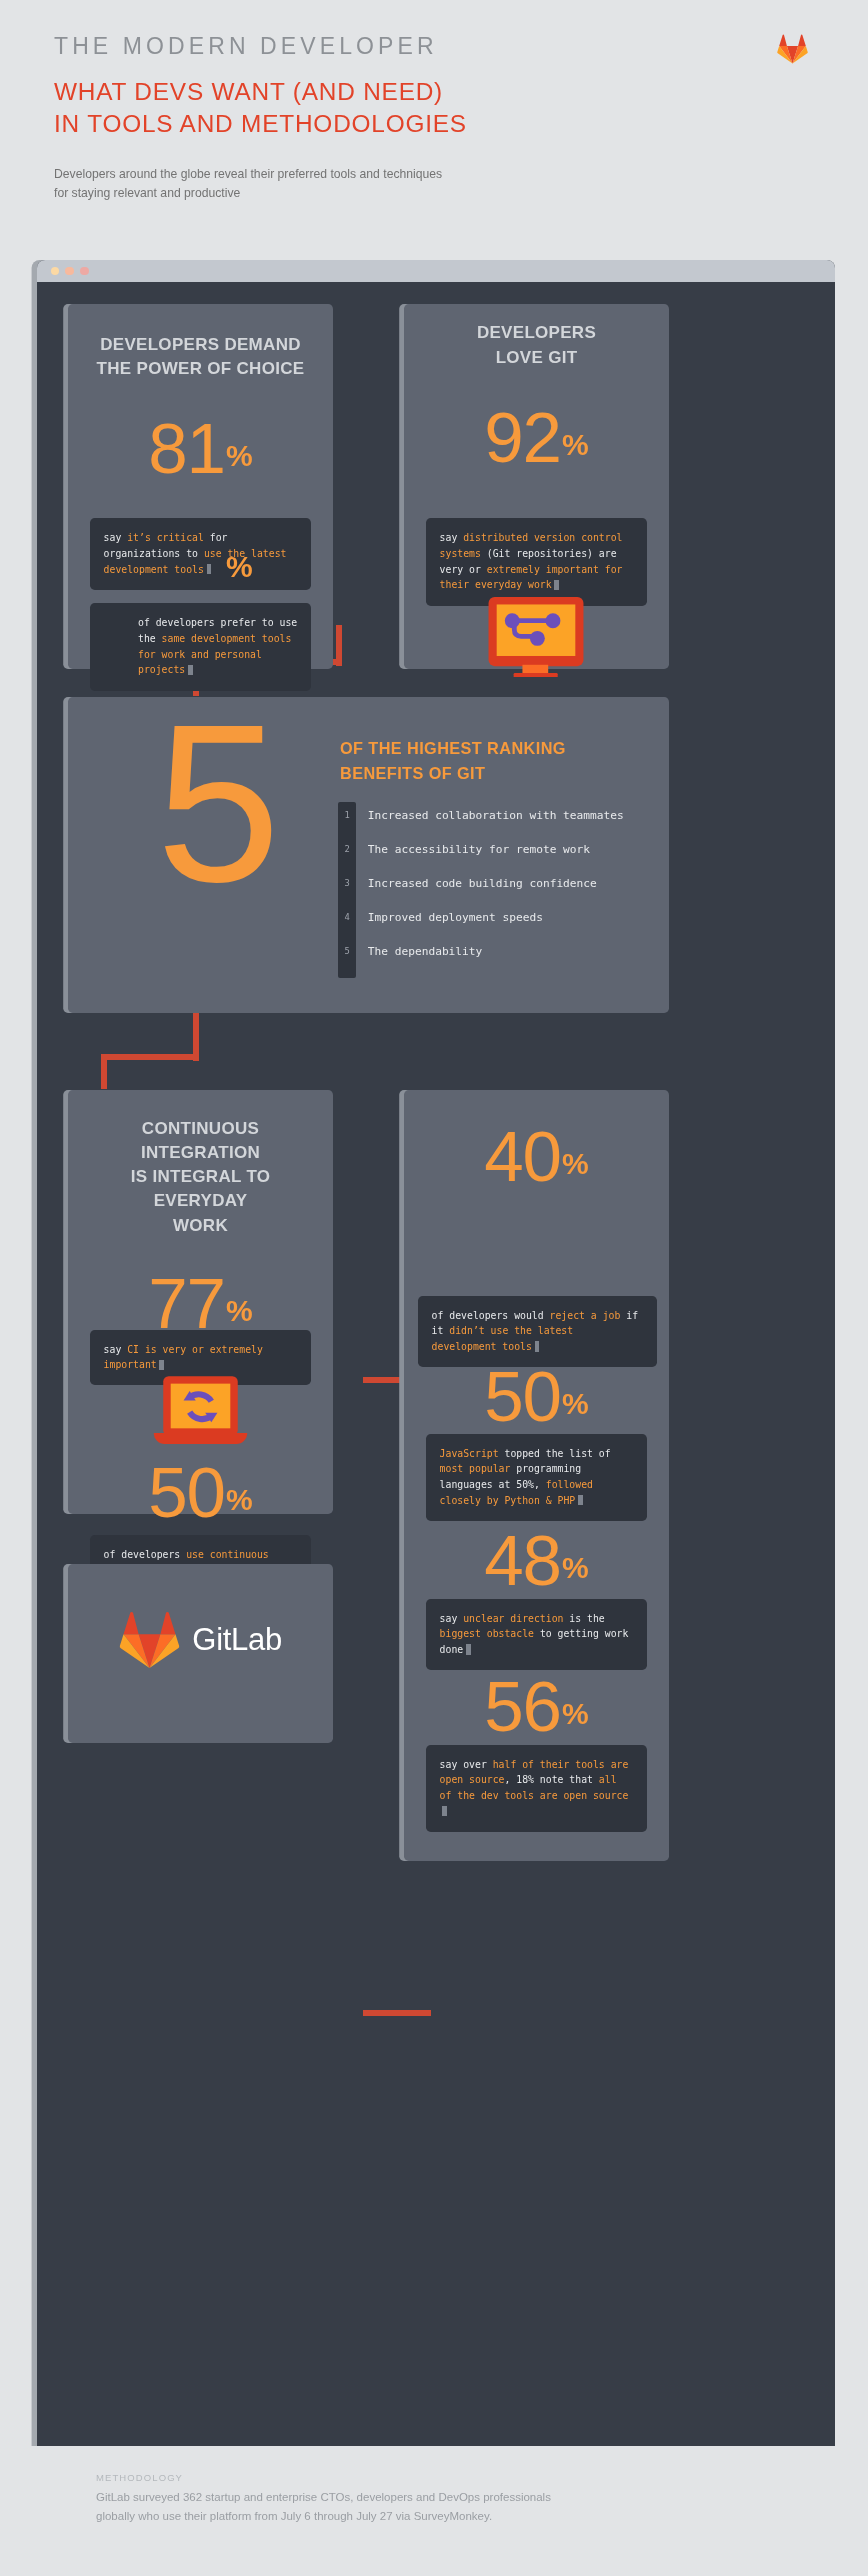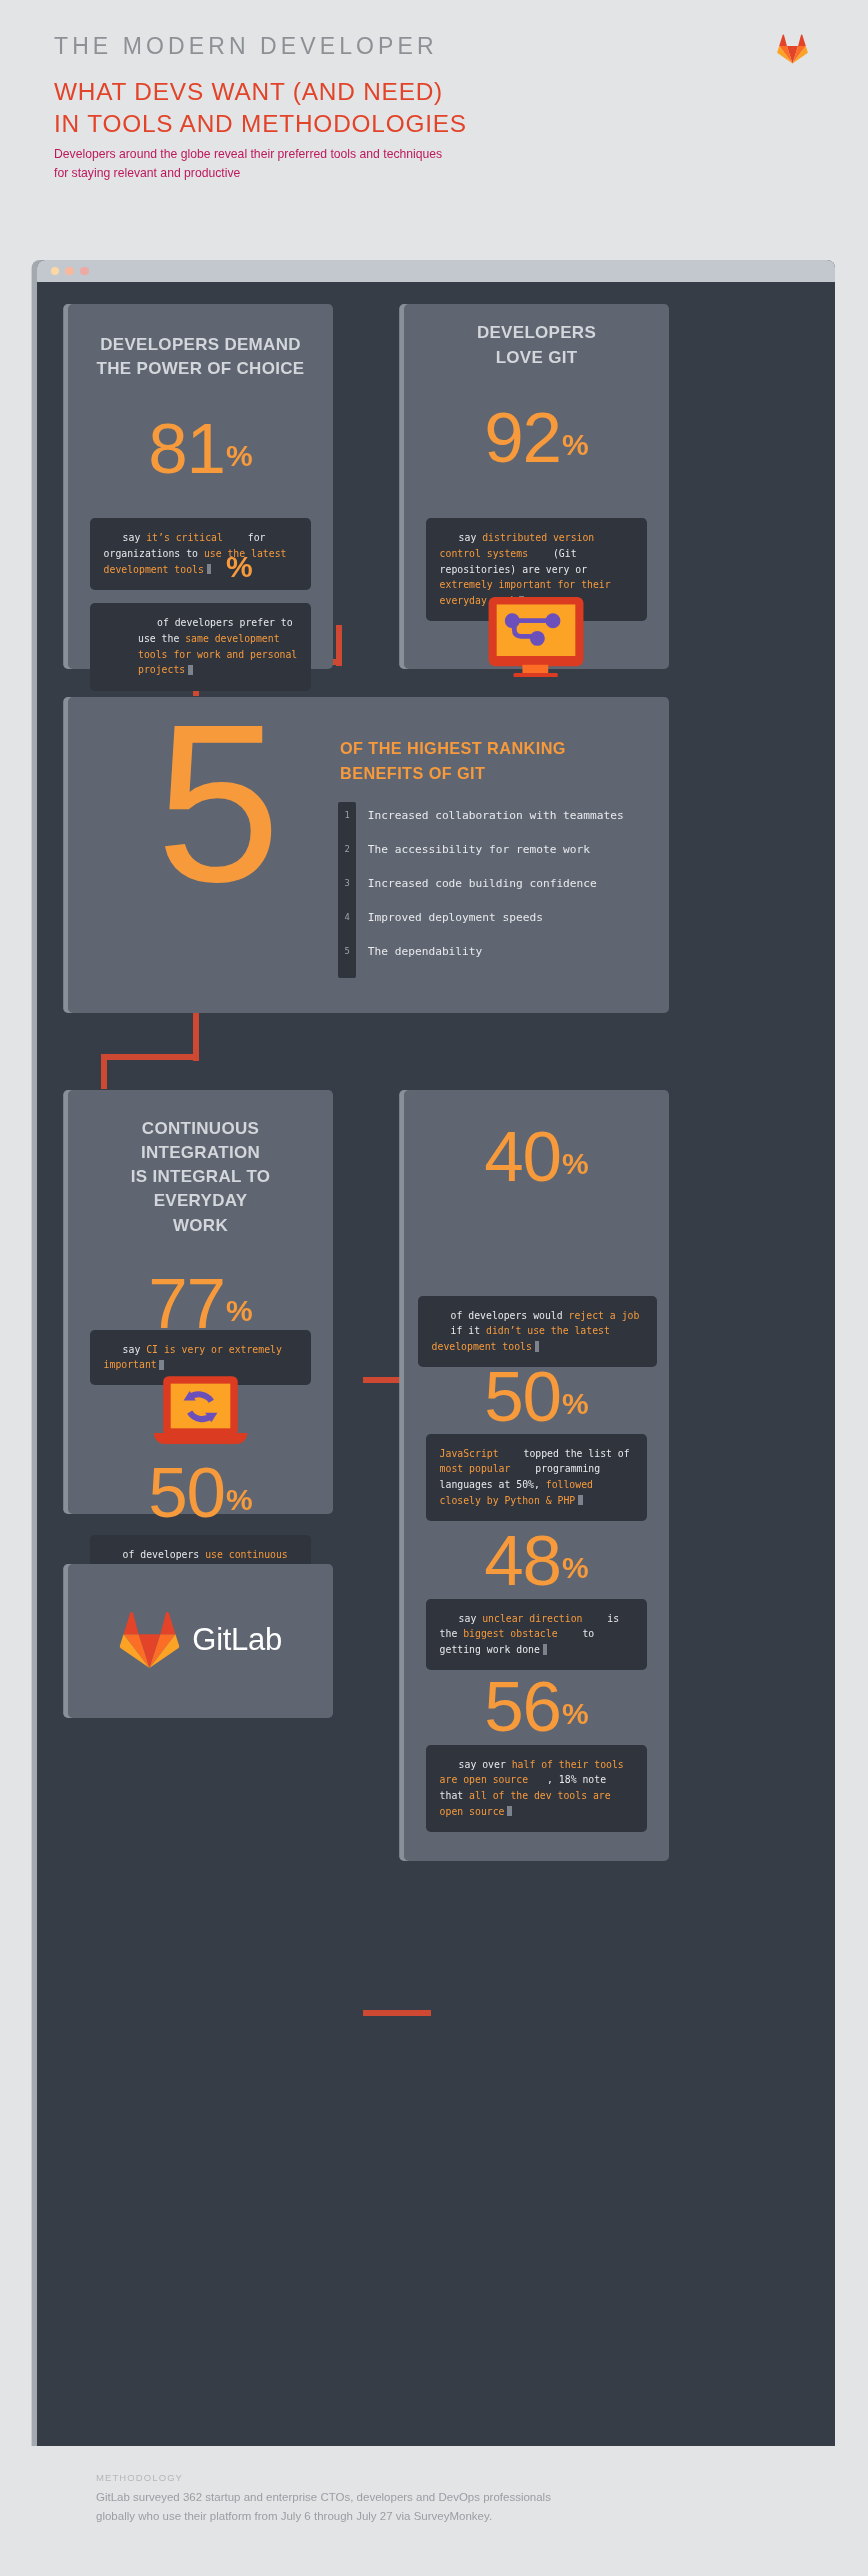--- a/index.html
+++ b/index.html
@@ -21,24 +21,24 @@
   }
   .headline {
     margin-top: 16px;
     font-size: 24.4px;
     line-height: 1.32;
     letter-spacing: 0.8px;
     color: #e24329;
     font-weight: 400;
   }
   .subhead {
-    margin-top: 5px;
+    margin-top: 25px;
     font-size: 12.2px;
     line-height: 1.55;
-    color: #be185d;
+    color: #737373;
     font-weight: 400;
     max-width: 421px;
   }
   .brand-logo { position: absolute; top: 33px; right: 61px; width: 31px; height: 31px; }
 
   
   .browser {
     position: absolute;
     left: 37px; top: 260px;
     width: 798px;
@@ -95,21 +95,21 @@
 
   .terminal {
     background: #2f343d;
     border-radius: 4.8px;
     padding: 11.5px 13.6px 12.2px 13.6px;
     font-family: "DejaVu Sans Mono", monospace;
     font-size: 9.8px;
     line-height: 1.62;
     color: #f79a3c;
   }
-  .terminal .w { color: #e8eaec; margin-left: 19px; }
+  .terminal .w { color: #e8eaec; }
   .cursor {
     display: inline-block;
     width: 4.8px; height: 10.2px;
     background: #7d838d;
     vertical-align: -1.4px;
     margin-left: 2.7px;
   }
 
   
   .big-five {
@@ -347,21 +347,21 @@
         <span class="num">48</span><span class="pct">%</span>
       </div>
       <div class="terminal" style="position:absolute; left:22px; top:509px; width:221px;"><span class="w">say </span><span>unclear direction </span><span class="w">is the </span><span>biggest obstacle </span><span class="w">to getting work done</span><span class="cursor"></span></div>
 
       <div class="stat" style="position:absolute; left:0; right:0; top:584px;">
         <span class="num">56</span><span class="pct">%</span>
       </div>
       <div class="terminal" style="position:absolute; left:22px; top:655px; width:221px;"><span class="w">say over </span><span>half of their tools are open source</span><span class="w">, 18% note that </span><span>all of the dev tools are open source</span><span class="cursor"></span></div>
     </div>
 
-    <div class="card" style="left:31px; top:1282px; width:265px; height:154px;">
+    <div class="card" style="left:31px; top:1282px; width:265px; height:179px;">
       <div class="gl-wrap" style="left:0; right:0; top:0; bottom:0; justify-content:center; height:151px;">
         <span style="display:block;">
           <svg viewBox="0 0 100 96" width="61" height="58">
             <path d="M50 96 L68 40 L32 40 Z" fill="#e24329"></path>
             <path d="M50 96 L32 40 L7 40 Z" fill="#fc6d26"></path>
             <path d="M7 40 L1 59 a4 4 0 0 0 1.5 4.5 L50 96 Z" fill="#fca326"></path>
             <path d="M7 40 L18 5 a2.5 2.5 0 0 1 4.8 0 L32 40 Z" fill="#e24329"></path>
             <path d="M50 96 L68 40 L93 40 Z" fill="#fc6d26"></path>
             <path d="M93 40 L99 59 a4 4 0 0 1 -1.5 4.5 L50 96 Z" fill="#fca326"></path>
             <path d="M93 40 L82 5 a2.5 2.5 0 0 0 -4.8 0 L68 40 Z" fill="#e24329"></path>

